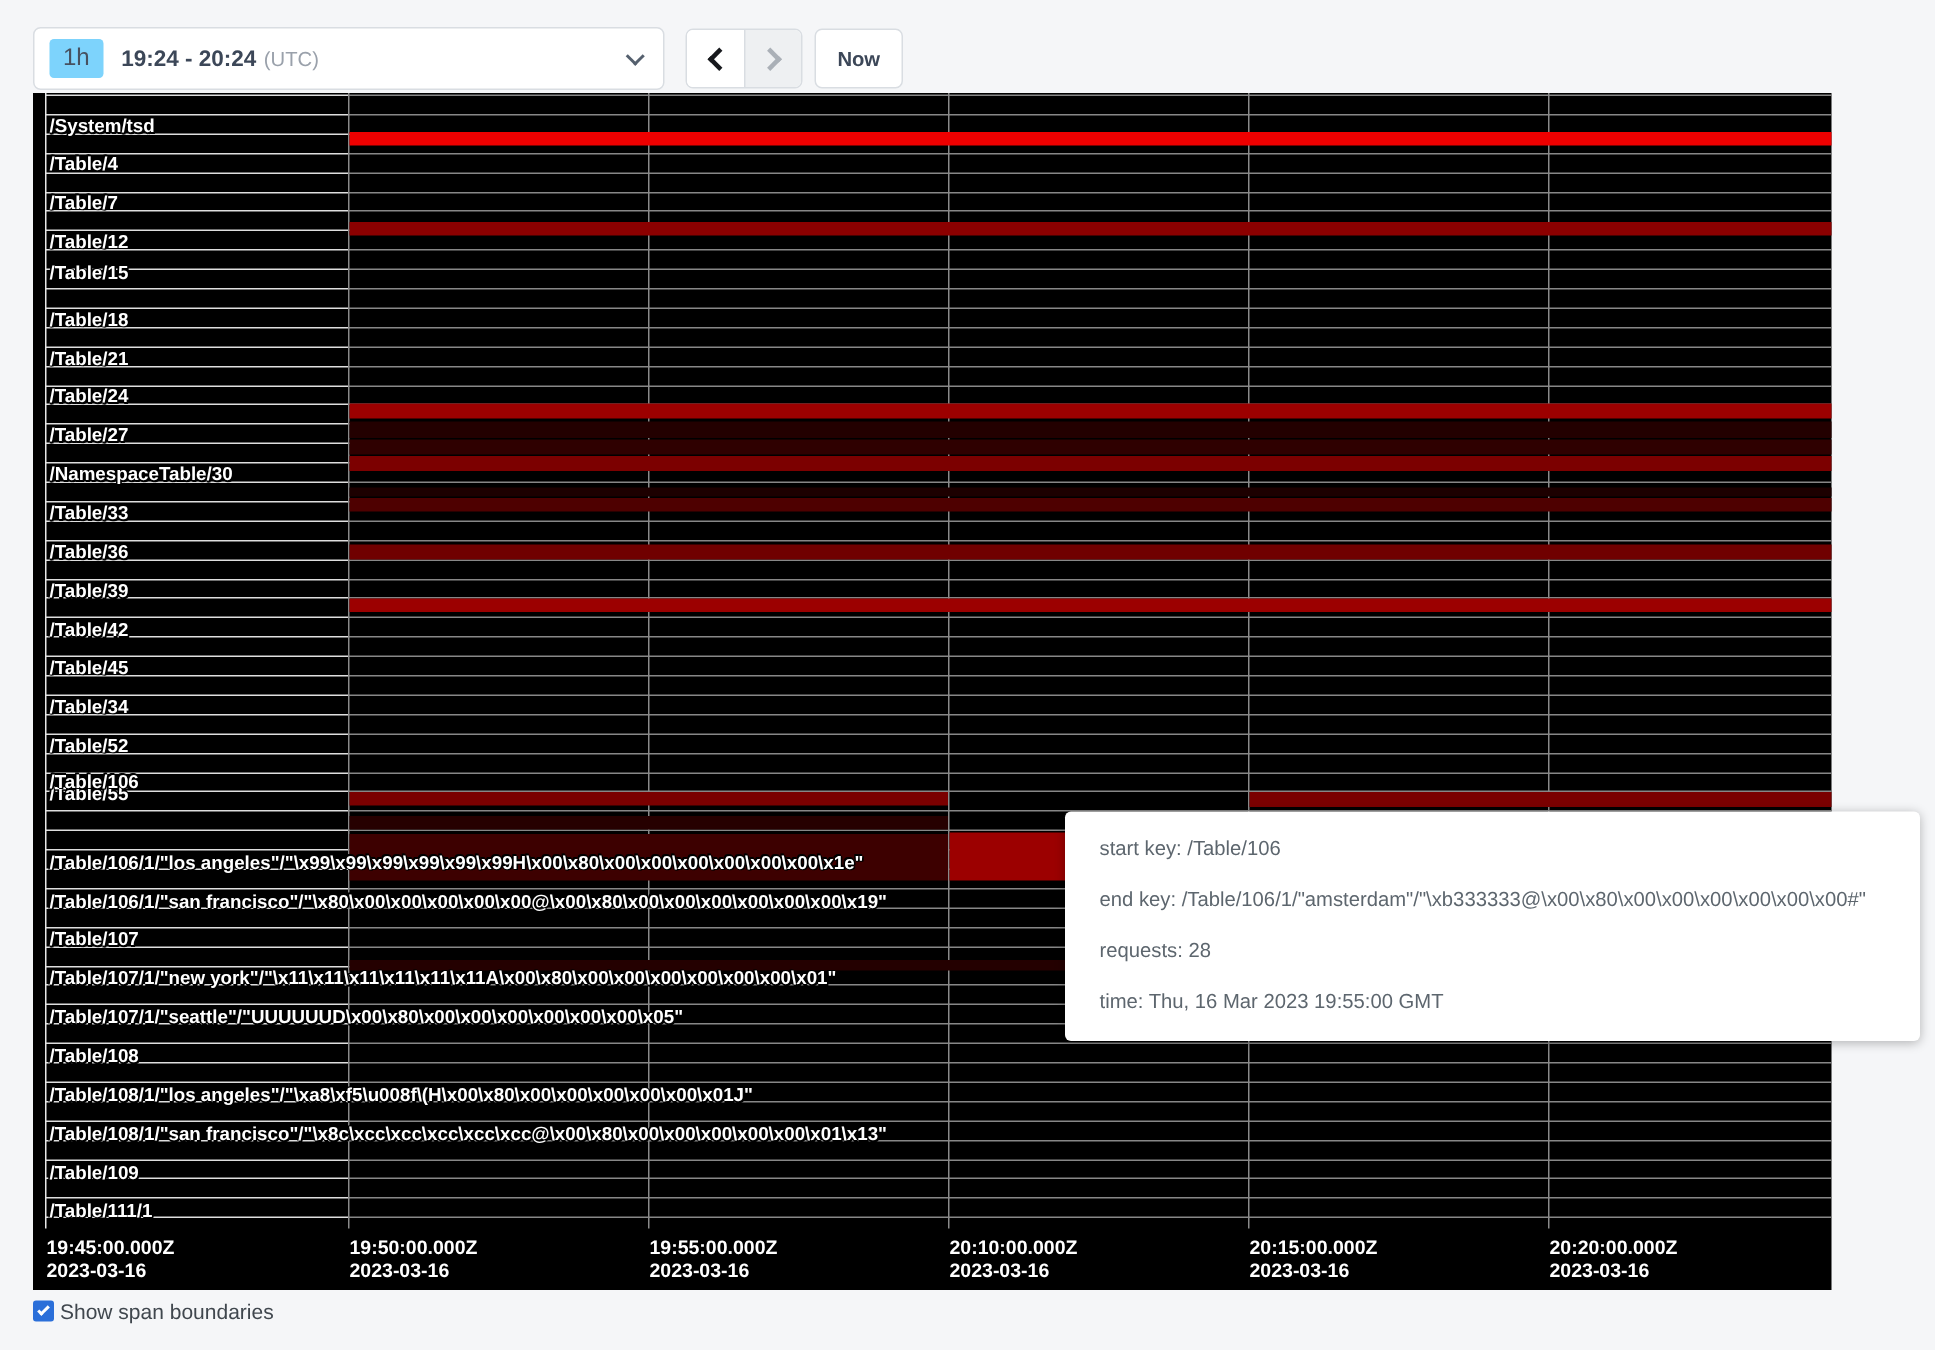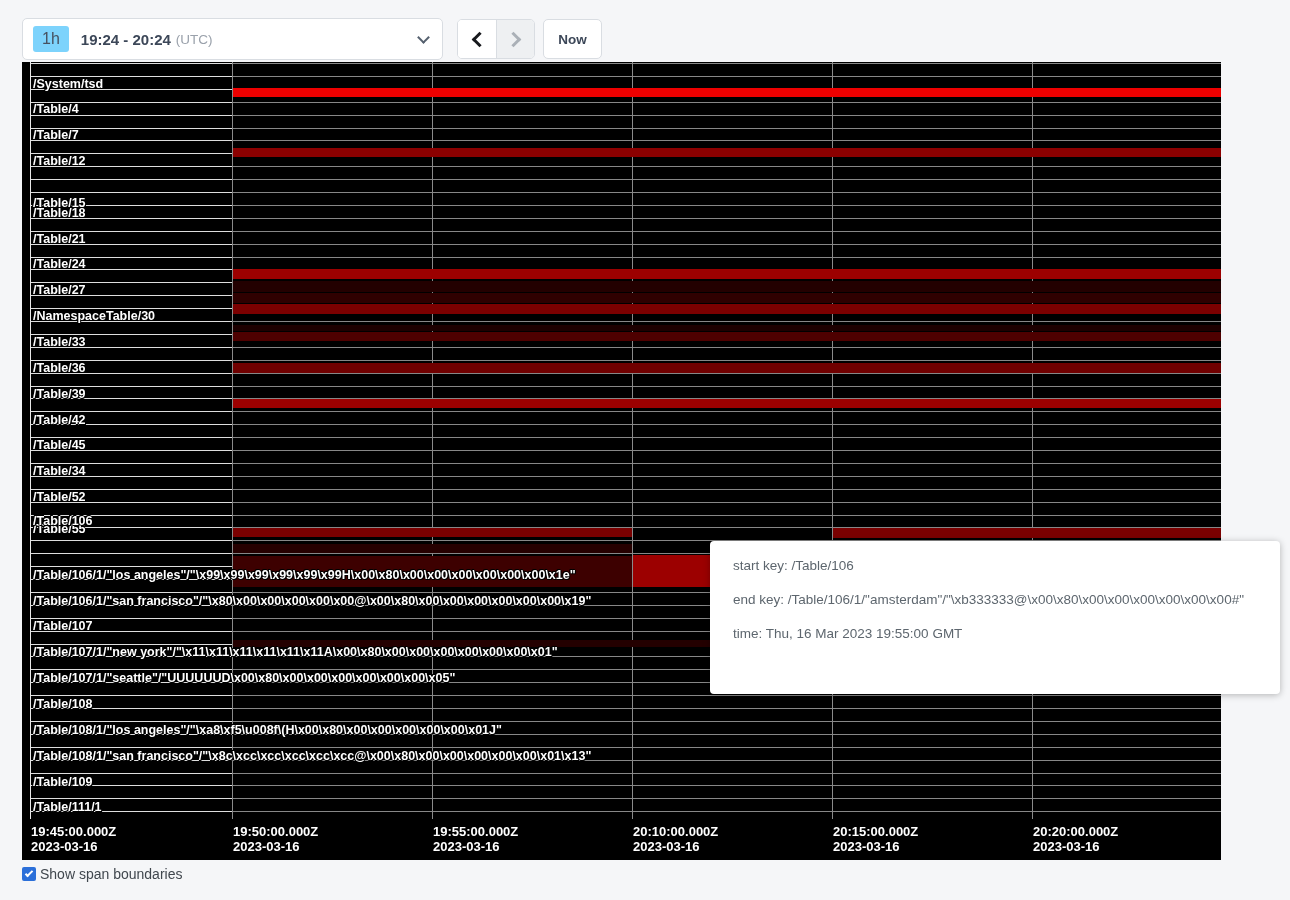--- a/index.html
+++ b/index.html
@@ -159,21 +159,21 @@
       <div class="band" style="left: 211px; top: 482px; width: 399px; height: 9px; background: rgb(38, 0, 0);"></div>
       <div class="band" style="left: 211px; top: 494px; width: 399px; height: 31px; background: rgb(61, 0, 0);"></div>
       <div class="band" style="left: 611px; top: 493px; width: 78px; height: 32px; background: rgb(156, 0, 0);"></div>
       <div class="band" style="left: 211px; top: 578px; width: 478px; height: 7px; background: rgb(36, 0, 0);"></div>
     </div>
   <div id="rowlabels">
       <div class="row-label" style="top: 14.5px;">/System/tsd</div>
       <div class="row-label" style="top: 40.357px;">/Table/4</div>
       <div class="row-label" style="top: 66.214px;">/Table/7</div>
       <div class="row-label" style="top: 92.071px;">/Table/12</div>
-      <div class="row-label" style="top: 134px;">/Table/15</div>
+      <div class="row-label" style="top: 113px;">/Table/15</div>
       <div class="row-label" style="top: 143.785px;">/Table/18</div>
       <div class="row-label" style="top: 169.642px;">/Table/21</div>
       <div class="row-label" style="top: 195.499px;">/Table/24</div>
       <div class="row-label" style="top: 221.356px;">/Table/27</div>
       <div class="row-label" style="top: 247.213px;">/NamespaceTable/30</div>
       <div class="row-label" style="top: 273.07px;">/Table/33</div>
       <div class="row-label" style="top: 298.927px;">/Table/36</div>
       <div class="row-label" style="top: 324.784px;">/Table/39</div>
       <div class="row-label" style="top: 350.641px;">/Table/42</div>
       <div class="row-label" style="top: 376.498px;">/Table/45</div>
@@ -216,20 +216,21 @@
       <div class="axis-label" style="left: 1011px;">
         <div>20:20:00.000Z</div>
         <div>2023-03-16</div>
       </div>
     </div>
 </div>
 
 <div class="span-tooltip" id="tooltip">
     <div class="tooltip-line">start key: /Table/106</div>
     <div class="tooltip-line">end key: /Table/106/1/"amsterdam"/"\xb333333@\x00\x80\x00\x00\x00\x00\x00\x00#"</div>
+    <div class="tooltip-line">requests: 28</div>
     <div class="tooltip-line">time: Thu, 16 Mar 2023 19:55:00 GMT</div>
   </div>
 
 <div class="footer-row">
   <div class="checkbox">
     <span class="tick"></span>
   </div>
   <span class="checkbox-label">Show span boundaries</span>
 </div>
 

